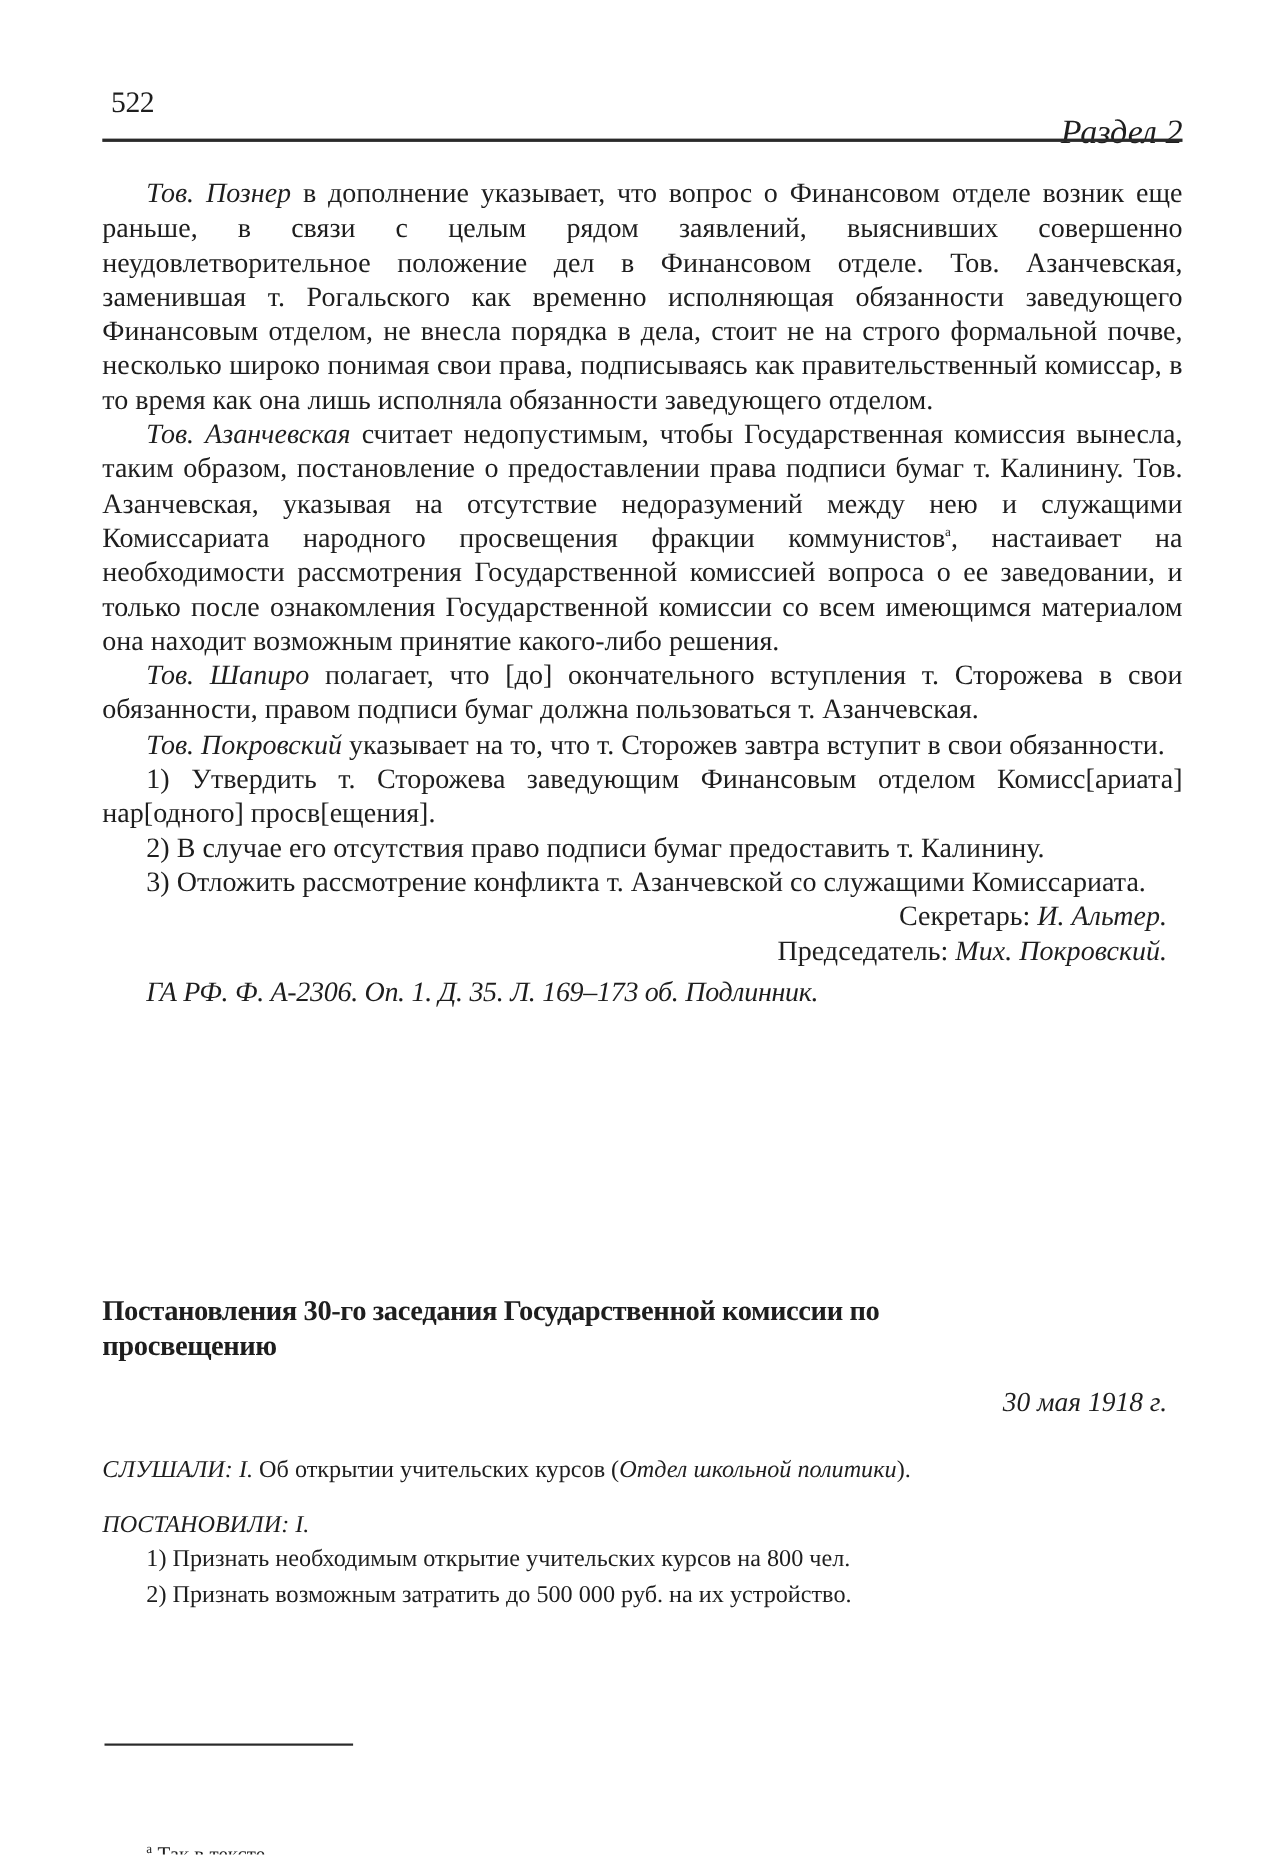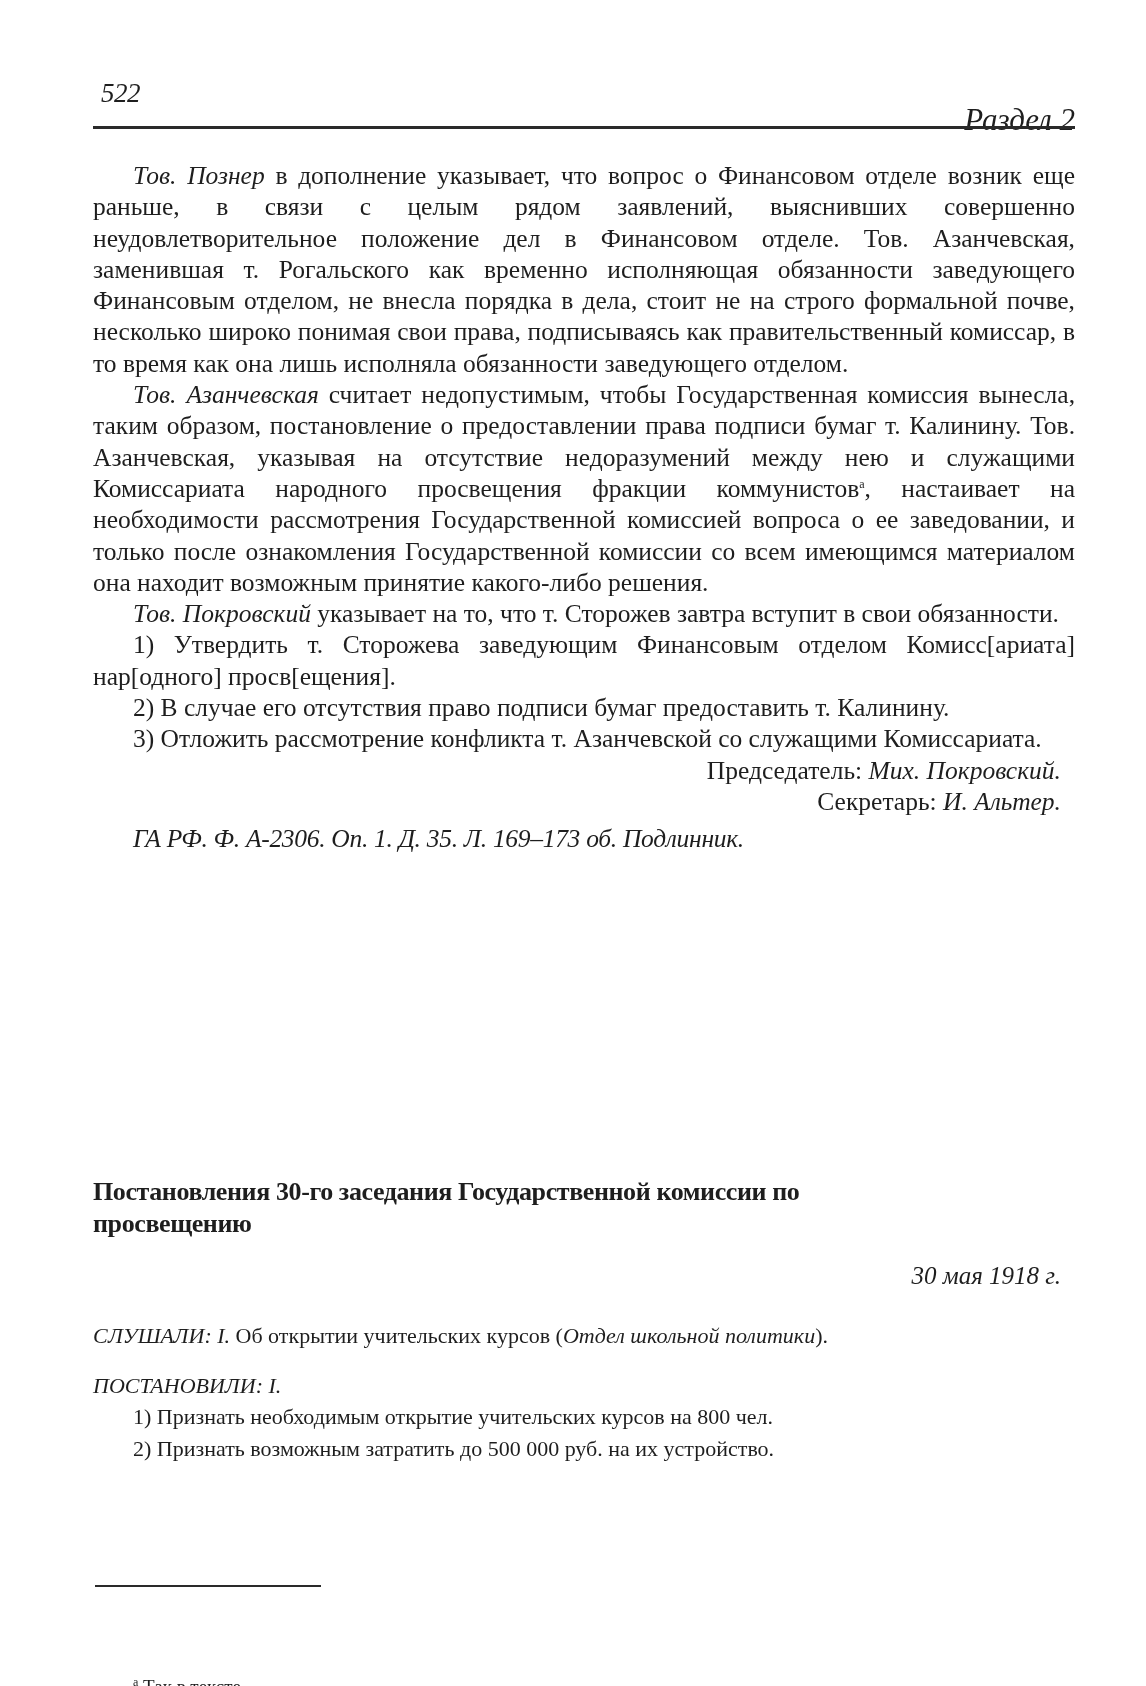--- a/index.html
+++ b/index.html
@@ -25,21 +25,20 @@
       position: absolute;
       top: 78px;
       left: 0;
       width: 982px;
       height: 40px;
     }
     .page-number {
       position: absolute;
       left: 8px;
       top: 0;
-      font-style: italic;
       font-size: 27px;
       letter-spacing: -0.5px;
     }
     .section-title {
       position: absolute;
       right: 0;
       top: 24px;
       font-style: italic;
       font-size: 31px;
     }
@@ -153,29 +152,30 @@
     <span class="page-number">522</span>
     <span class="section-title">Раздел 2</span>
   </div>
   <div class="head-rule"></div>
 
   <div class="body-text">
     <p class="indent"><span class="speaker">Тов. Познер</span><span> в дополнение указывает, что вопрос о Финансовом отделе возник еще раньше, в связи с целым рядом заявлений, выяснивших совершенно неудовлетворительное положение дел в Финансовом отделе. Тов. Азанчевская, заменившая т. Рогальского как временно исполняющая обязанности заведующего Финансовым отделом, не внесла порядка в дела, стоит не на строго формальной почве, несколько широко понимая свои права, подписываясь как правительственный комиссар, в то время как она лишь исполняла обязанности заведующего отделом.</span></p>
 
     <p class="indent"><span class="speaker">Тов. Азанчевская</span><span> считает недопустимым, чтобы Государственная комиссия вынесла, таким образом, постановление о предоставлении права подписи бумаг т. Калинину. Тов. Азанчевская, указывая на отсутствие недоразумений между нею и служащими Комиссариата народного просвещения фракции коммунистов</span><sup>а</sup><span>, настаивает на необходимости рассмотрения Государственной комиссией вопроса о ее заведовании, и только после ознакомления Государственной комиссии со всем имеющимся материалом она находит возможным принятие какого-либо решения.</span></p>
 
+    <p class="indent"><span class="speaker">Тов. Шапиро</span><span> полагает, что [до] окончательного вступления т. Сторожева в свои обязанности, правом подписи бумаг должна пользоваться т. Азанчевская.</span></p>
 
     <p class="indent"><span class="speaker">Тов. Покровский</span><span> указывает на то, что т. Сторожев завтра вступит в свои обязанности.</span></p>
 
     <p class="item">1) Утвердить т. Сторожева заведующим Финансовым отделом Комисс[ариата] нар[одного] просв[ещения].</p>
     <p class="item">2) В случае его отсутствия право подписи бумаг предоставить т. Калинину.</p>
     <p class="item">3) Отложить рассмотрение конфликта т. Азанчевской со служащими Комиссариата.</p>
 
+    <p class="signature"><span>Секретарь: </span><span class="name">И. Альтер.</span></p>
     <p class="signature"><span>Председатель: </span><span class="name">Мих. Покровский.</span></p>
-    <p class="signature"><span>Секретарь: </span><span class="name">И. Альтер.</span></p>
     <p class="archive-ref">ГА РФ. Ф. А-2306. Оп. 1. Д. 35. Л. 169–173 об. Подлинник.</p>
   </div>
 
   <div class="doc-title">Постановления 30-го заседания Государственной комиссии по просвещению</div>
   <div class="doc-date">30 мая 1918 г.</div>
 
   <div class="doc-body">
     <p class="gap"><span class="label">СЛУШАЛИ: I.</span><span> Об открытии учительских курсов (</span><span class="label">Отдел школьной политики</span><span>).</span></p>
     <p class="label gap">ПОСТАНОВИЛИ: I.</p>
     <p class="item">1) Признать необходимым открытие учительских курсов на 800 чел.</p>

